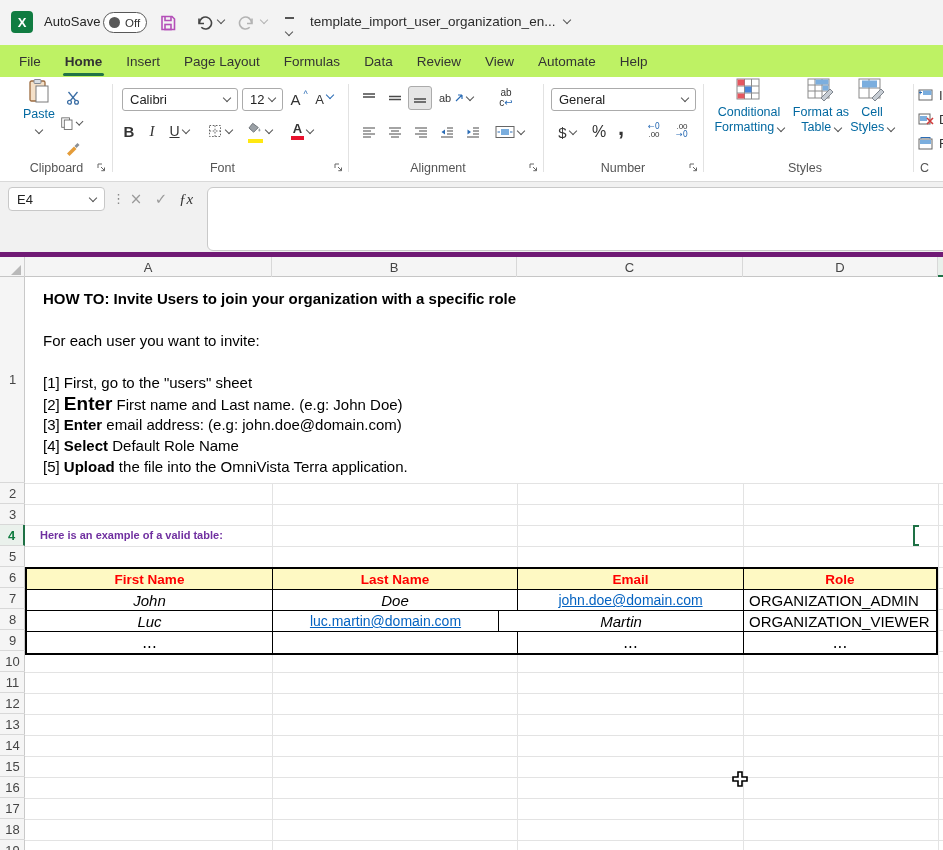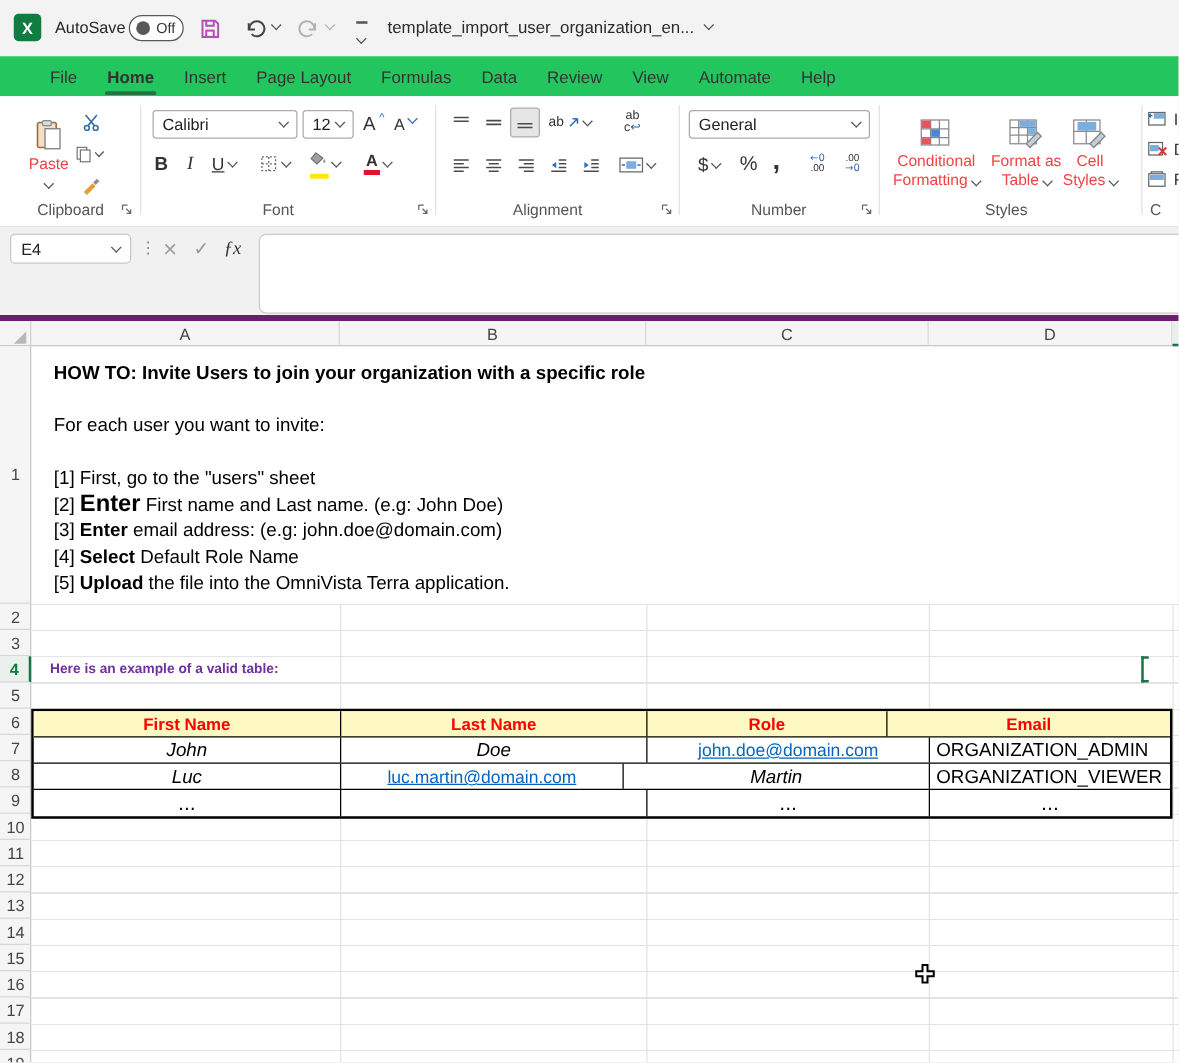--- a/index.html
+++ b/index.html
@@ -18,34 +18,34 @@
   .chv { display:inline-block; width:6px; height:6px; border-right:1.4px solid #555; border-bottom:1.4px solid #555; transform:rotate(45deg); margin-top:-3px; }
   .chv.dim { border-color:#b3b3b3; }
   .overflow-ic { position:absolute; top:17px; left:283px; width:12px; text-align:center; }
   .overflow-ic .bar { display:block; width:9px; height:1.5px; background:#555; margin:0 auto 2px; }
   .filename { position:absolute; left:310px; top:14px; font-size:13.5px; color:#2b2b2b; display:flex; gap:9px; align-items:center; }
   .searchbox { position:absolute; left:565px; top:7px; width:370px; height:31px; background:#fff; border:1px solid #d4d4d4; border-radius:4px; display:flex; align-items:center; padding:0 10px; gap:9px; box-shadow:0 1px 2px rgba(0,0,0,.06); }
   .searchbox input { border:none; outline:none; font-size:13.5px; color:#444; width:280px; background:transparent; font-family:"Liberation Sans",sans-serif; }
   .searchbox input::placeholder { color:#606060; }
 
   
-  .tabbar { position:absolute; left:0; top:45px; width:943px; height:32px; background:#22c55e; display:flex; align-items:center; padding-left:28px; }
+  .tabbar { position:absolute; left:0; top:45px; width:943px; height:32px; background:#bef264; display:flex; align-items:center; padding-left:7px; }
   .tab { font-size:13.5px; color:#333; padding:6px 12px; position:relative; cursor:pointer; }
   .tab.active { font-weight:bold; }
   .tab.active::after { content:""; position:absolute; left:10px; right:10px; bottom:-1px; height:3px; background:#217346; border-radius:2px; }
 
   
   .ribbon { position:absolute; left:0; top:77px; width:943px; height:105px; background:#fff; border-bottom:1px solid #d9d9d9; }
   .gdiv { position:absolute; top:7px; height:88px; width:1px; background:#e2e2e2; }
   .grp-label { position:absolute; top:84px; font-size:12.5px; color:#555; text-align:center; }
   .launcher { position:absolute; top:85px; width:11px; height:11px; }
   .combo { position:absolute; border:1px solid #ababab; border-radius:3px; background:#fff; font-size:13px; color:#222; display:flex; align-items:center; padding:0 7px; justify-content:space-between; }
   .smallbtn { position:absolute; display:flex; align-items:center; justify-content:center; gap:3px; cursor:pointer; color:#333; }
   .selbox { background:#e6e6e6; border:1px solid #ababab; border-radius:3px; }
-  .two-line-btn { position:absolute; top:18px; text-align:center; font-size:12.5px; color:#ef4444; cursor:pointer; }
+  .two-line-btn { position:absolute; top:1px; text-align:center; font-size:12.5px; color:#0369a1; cursor:pointer; }
   .two-line-btn .lbl { line-height:15px; }
   .colorbar { display:block; height:4px; width:15px; margin:1px auto 0; }
   .mini2 { font-size:8px; line-height:8px; text-align:center; color:#333; }
   .mini2 .blue { color:#2b6cb5; font-family:"DejaVu Sans",sans-serif; }
   .dots { font-family:"DejaVu Sans",sans-serif; }
 
   
   .fstrip { position:absolute; left:0; top:182px; width:943px; height:75px; background:#f1f1f1; border-bottom:5px solid #701a75; }
   .namebox { position:absolute; left:8px; top:5px; width:97px; height:24px; background:#fff; border:1px solid #c8c8c8; border-radius:4px; display:flex; align-items:center; padding:0 8px; justify-content:space-between; }
   .namebox input { width:55px; border:none; outline:none; font-size:13px; color:#222; font-family:"Liberation Sans",sans-serif; background:transparent; }
@@ -448,22 +448,22 @@
       <div class="line"><span>[4] </span><span class="step-bold">Select</span><span> Default Role Name</span></div>
       <div class="line"><span>[5] </span><span class="step-bold">Upload</span><span> the file into the OmniVista Terra application.</span></div>
     </div>
 
     <div class="example-label">Here is an example of a valid table:</div>
 
     <div class="xtable">
       <div class="trow hrow">
         <div class="tcell c0">First Name</div>
         <div class="tcell c1">Last Name</div>
+        <div class="tcell c2">Email</div>
         <div class="tcell c3" style="justify-content:center;padding-left:0;">Role</div>
-        <div class="tcell c2">Email</div>
       </div>
       <div class="trow">
         <div class="tcell c0 ital">John</div>
         <div class="tcell c1 ital">Doe</div>
         <div class="tcell c2">
             <a class="email-link">john.doe@domain.com</a>
           </div>
         <div class="tcell c3">ORGANIZATION_ADMIN</div>
       </div>
       <div class="trow">

